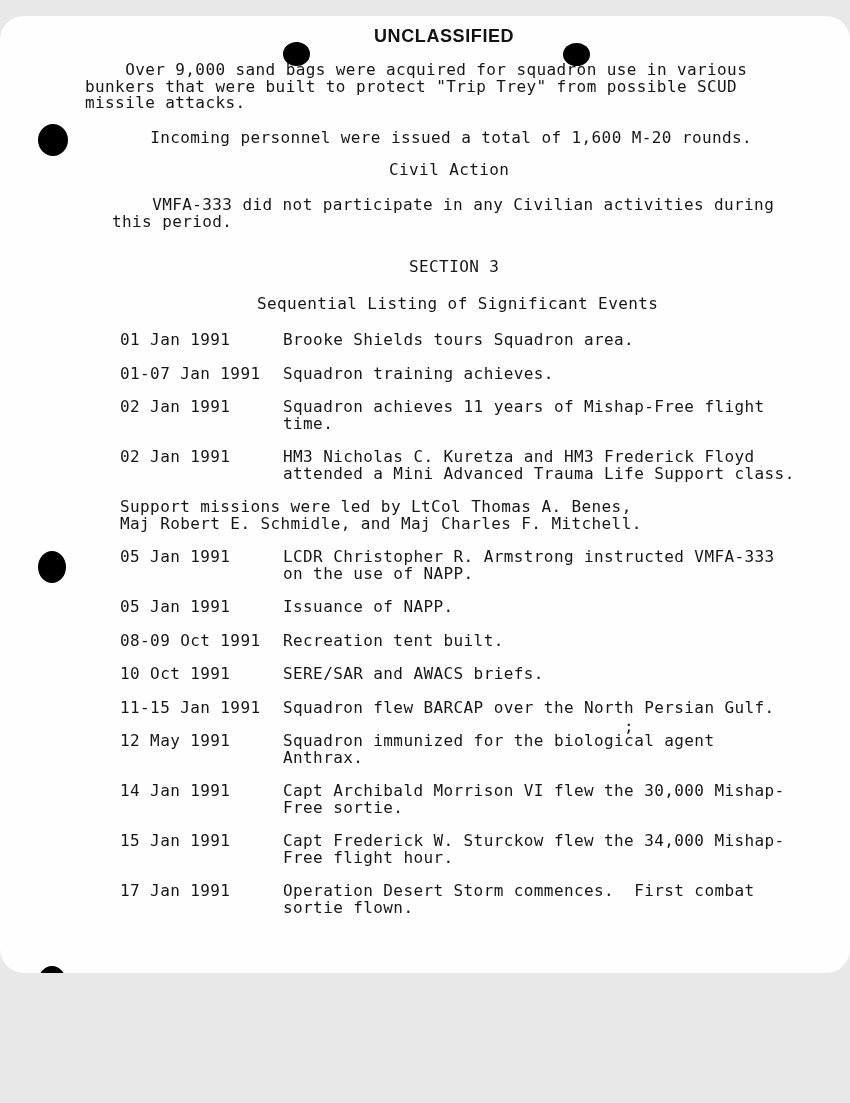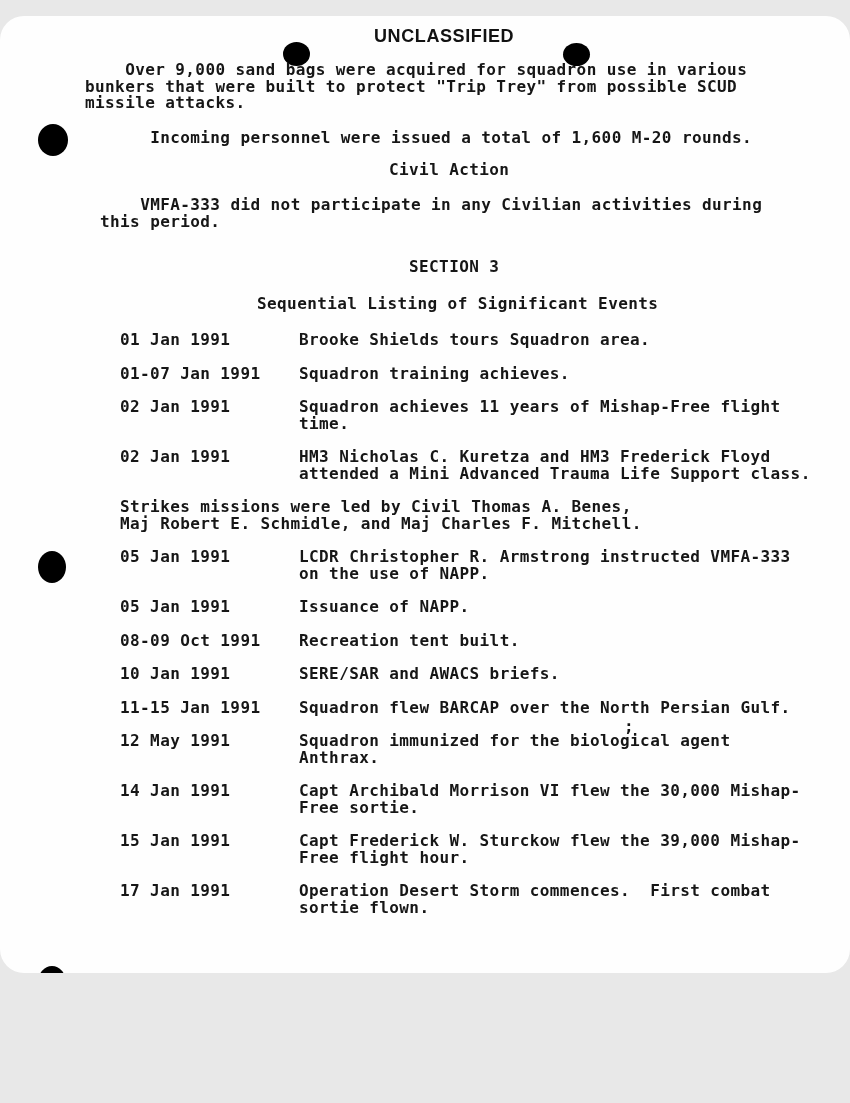--- a/index.html
+++ b/index.html
@@ -7,41 +7,41 @@
     position:relative;
     width:850px; height:957px;
     margin:16px auto;
     background:#fefefe;
     overflow:hidden;
     color:#161616;
     border-radius:24px;
   }
   .mono {
     font-family:"DejaVu Sans Mono", monospace;
-    font-weight:700;
+    font-weight:400;
     font-size:16px;
     line-height:16.5px;
     letter-spacing:0.4px;
   }
   .sans-head {
     font-family:"Liberation Sans", sans-serif;
     font-weight:700;
     font-size:18px;
     letter-spacing:0.6px;
     color:#121212;
   }
   .abs { position:absolute; }
   .prewrap { white-space:pre-wrap; }
   .dot {
     position:absolute;
     background:#000;
     border-radius:50%;
   }
   .events { position:absolute; left:120px; top:316px; }
-  .event-row { display:flex; margin-bottom:17px;gap:16px; }
+  .event-row { display:flex; margin-bottom:17px; }
   .event-date { flex:0 0 163px; white-space:pre; }
   .event-desc { white-space:pre; }
 </style>
 </head>
 <body>
 
 <div class="page">
 
   <div class="abs sans-head" style="left:374px; top:10px;">UNCLASSIFIED</div>
 
@@ -52,21 +52,21 @@
   <div class="dot" style="left:38px; top:950px; width:28px; height:33px;"></div>
 
   <div class="abs mono prewrap" style="left:85px; top:46px; width:700px;">    Over 9,000 sand bags were acquired for squadron use in various
 bunkers that were built to protect "Trip Trey" from possible SCUD
 missile attacks.</div>
 
   <div class="abs mono prewrap" style="left:110px; top:114px; width:700px;">    Incoming personnel were issued a total of 1,600 M-20 rounds.</div>
 
   <div class="abs mono" style="left:389px; top:146px;">Civil Action</div>
 
-  <div class="abs mono prewrap" style="left:100px; top:181px; width:700px;">    VMFA-333 did not participate in any Civilian activities during
+  <div class="abs mono prewrap" style="left:112px; top:181px; width:700px;">    VMFA-333 did not participate in any Civilian activities during
 this period.</div>
 
   <div class="abs mono" style="left:409px; top:243px;">SECTION 3</div>
 
   <div class="abs mono" style="left:257px; top:280px;">Sequential Listing of Significant Events</div>
 
   <div class="events mono" id="events-list">
       <div class="event-row">
         <div class="event-date">01 Jan 1991</div>
         <div class="event-desc">Brooke Shields tours Squadron area.</div>
@@ -79,57 +79,57 @@
         <div class="event-date">02 Jan 1991</div>
         <div class="event-desc">Squadron achieves 11 years of Mishap-Free flight
 time.</div>
       </div>
       <div class="event-row">
         <div class="event-date">02 Jan 1991</div>
         <div class="event-desc">HM3 Nicholas C. Kuretza and HM3 Frederick Floyd
 attended a Mini Advanced Trauma Life Support class.</div>
       </div>
       <div class="event-row">
-        <div class="event-desc">Strikes missions were led by Civil Thomas A. Benes,
+        <div class="event-desc">Support missions were led by LtCol Thomas A. Benes,
 Maj Robert E. Schmidle, and Maj Charles F. Mitchell.</div>
       </div>
       <div class="event-row">
         <div class="event-date">05 Jan 1991</div>
         <div class="event-desc">LCDR Christopher R. Armstrong instructed VMFA-333
 on the use of NAPP.</div>
       </div>
       <div class="event-row">
         <div class="event-date">05 Jan 1991</div>
         <div class="event-desc">Issuance of NAPP.</div>
       </div>
       <div class="event-row">
         <div class="event-date">08-09 Oct 1991</div>
         <div class="event-desc">Recreation tent built.</div>
       </div>
       <div class="event-row">
-        <div class="event-date">10 Jan 1991</div>
+        <div class="event-date">10 Oct 1991</div>
         <div class="event-desc">SERE/SAR and AWACS briefs.</div>
       </div>
       <div class="event-row">
         <div class="event-date">11-15 Jan 1991</div>
         <div class="event-desc">Squadron flew BARCAP over the North Persian Gulf.</div>
       </div>
       <div class="event-row">
         <div class="event-date">12 May 1991</div>
         <div class="event-desc">Squadron immunized for the biological agent
 Anthrax.</div>
       </div>
       <div class="event-row">
         <div class="event-date">14 Jan 1991</div>
         <div class="event-desc">Capt Archibald Morrison VI flew the 30,000 Mishap-
 Free sortie.</div>
       </div>
       <div class="event-row">
         <div class="event-date">15 Jan 1991</div>
-        <div class="event-desc">Capt Frederick W. Sturckow flew the 39,000 Mishap-
+        <div class="event-desc">Capt Frederick W. Sturckow flew the 34,000 Mishap-
 Free flight hour.</div>
       </div>
       <div class="event-row">
         <div class="event-date">17 Jan 1991</div>
         <div class="event-desc">Operation Desert Storm commences.  First combat
 sortie flown.</div>
       </div>
     </div>
 
   <div class="abs mono" style="left:624px; top:703px;">;</div>

